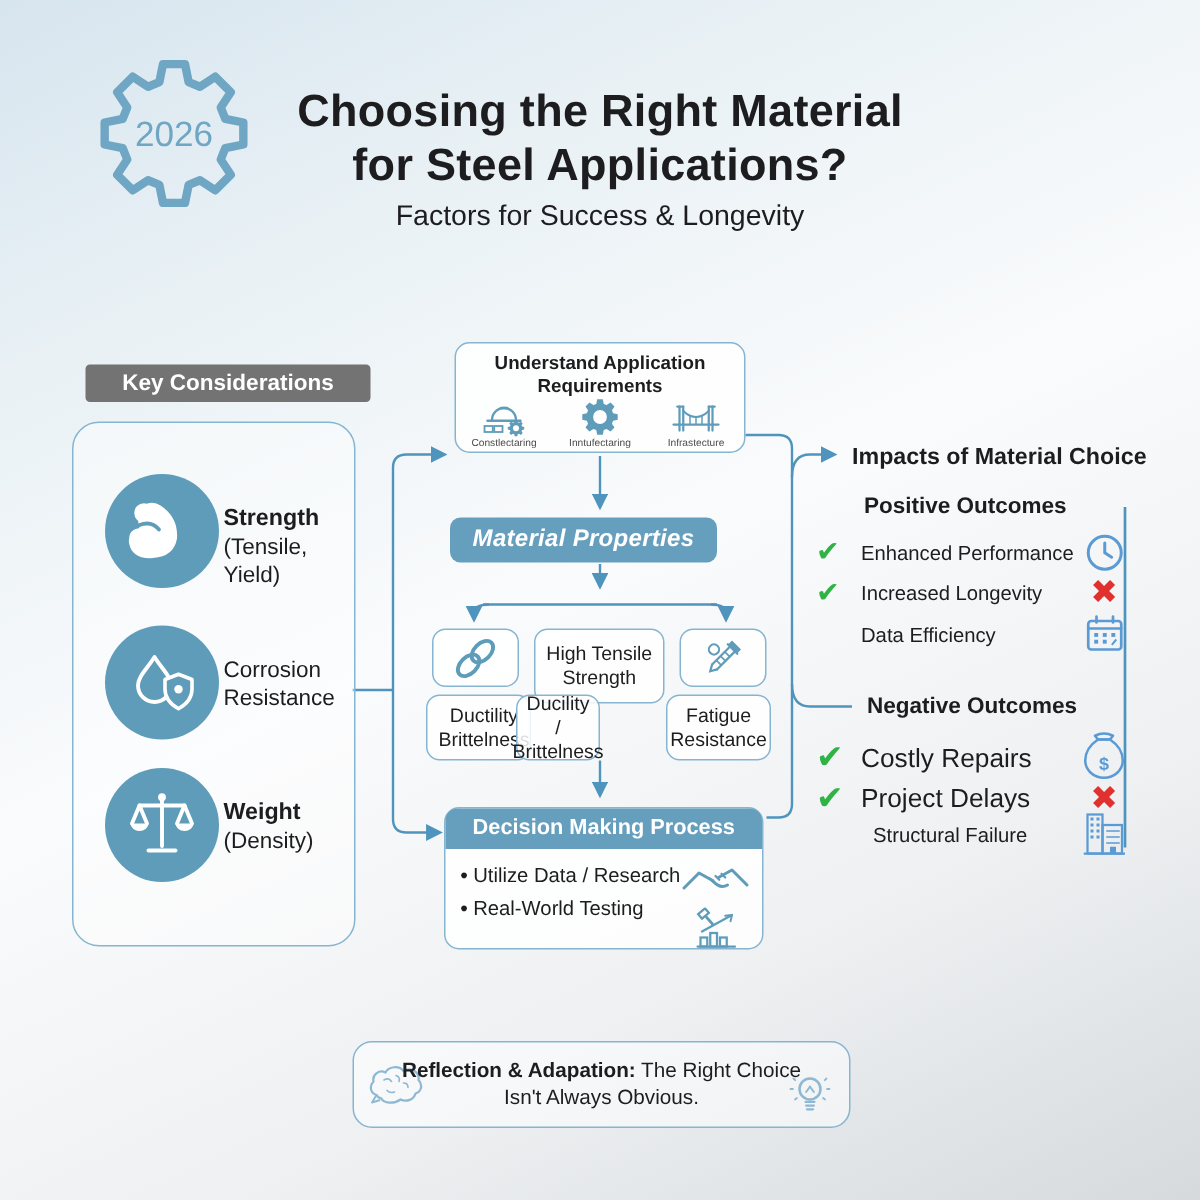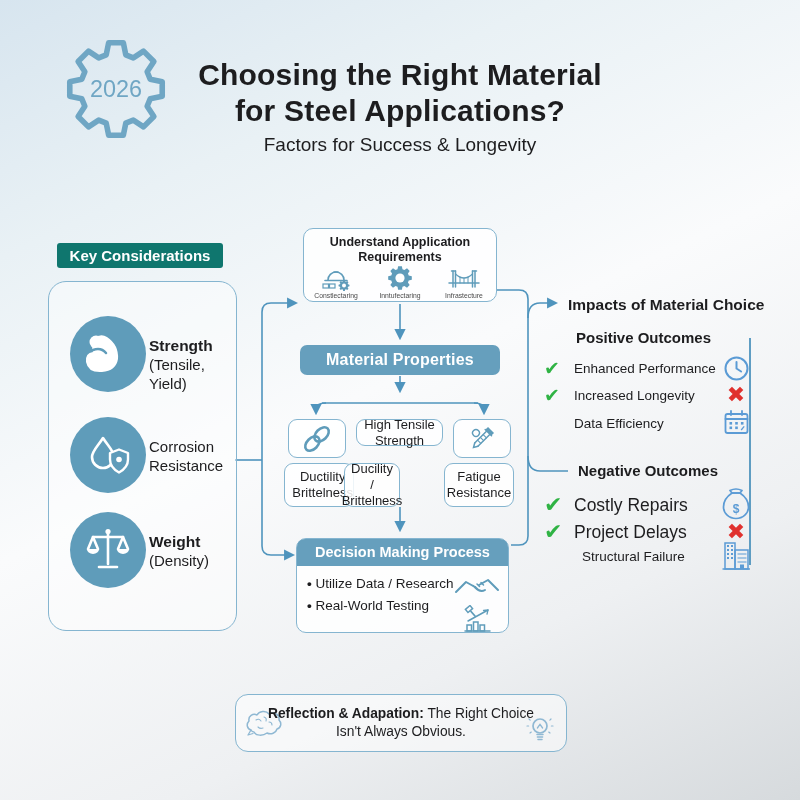--- a/index.html
+++ b/index.html
@@ -7,36 +7,36 @@
     width:800px;height:800px;position:relative;overflow:hidden;
     font-family:"Liberation Sans","DejaVu Sans",sans-serif;color:#1d1d1f;
     background:linear-gradient(155deg,#d7e5ef 0%,#e9f1f5 22%,#fafbfc 48%,#eef0f2 75%,#d6dadd 100%);
   }
   .abs{position:absolute;}
   
   .title{left:100px;top:57px;width:600px;text-align:center;font-weight:bold;font-size:30px;line-height:36px;letter-spacing:.2px;}
   .subtitle{left:100px;top:134px;width:600px;text-align:center;font-size:19px;}
   .gear-badge{left:60px;top:33px;width:112px;height:112px;}
   
-  .kc-head{left:57px;top:243px;width:166px;height:25px;background:#0f766e;color:#fff;
+  .kc-head{left:57px;top:243px;width:190px;height:25px;background:#737373;color:#fff;
     font-size:15px;font-weight:bold;text-align:center;line-height:25px;border-radius:3px;}
   .kc-panel{left:48px;top:281px;width:187px;height:348px;border:1.5px solid #85b5d0;border-radius:18px;background:rgba(255,255,255,.42);}
   .kc-circle{left:70px;width:76px;height:76px;border-radius:50%;background:#5f9cba;display:flex;align-items:center;justify-content:center;}
   .kc-label{left:149px;width:86px;font-size:15px;line-height:19px;}
   .kc-label .t{font-weight:bold;font-size:15.5px;}
   .kc-label.plain .t{font-weight:normal;font-size:15px;}
   
   .fbox{background:rgba(255,255,255,.85);border:1.4px solid #85b5d0;border-radius:9px;box-sizing:border-box;}
   .req-box{left:303px;top:228px;width:194px;height:74px;border-radius:10px;}
   .req-title{top:6px;left:0;width:100%;text-align:center;font-weight:bold;font-size:12.5px;line-height:15px;}
   .req-row{left:0;top:36px;width:100%;display:flex;justify-content:space-around;align-items:flex-end;height:34px;}
   .req-item{display:flex;flex-direction:column;align-items:center;width:33%;}
   .req-item .lbl{font-size:6.8px;color:#4a4a4a;margin-top:1px;white-space:nowrap;}
   .bar{background:#669fbd;color:#fff;font-weight:bold;text-align:center;}
-  .mat-bar{left:300px;top:345px;width:200px;height:30px;line-height:30px;font-size:16px;border-radius:7px;letter-spacing:.2px;}
+  .mat-bar{left:300px;top:345px;width:178px;height:30px;line-height:30px;font-size:16px;border-radius:7px;letter-spacing:.2px;font-style:italic;}
   .pbox{display:flex;align-items:center;justify-content:center;text-align:center;font-size:13px;line-height:16px;}
   .dec-box{left:296px;top:538px;width:213px;height:95px;border-radius:10px;}
   .dec-head{left:0;top:0;width:100%;height:27px;line-height:27px;font-size:14.5px;border-radius:8px 8px 0 0;}
   .dec-list{left:10px;top:34px;width:160px;font-size:13.5px;line-height:21.5px;}
   .dec-list div::before{content:"• ";font-weight:bold;}
   
   .imp-head{left:568px;top:296px;font-size:15.5px;font-weight:bold;white-space:nowrap;}
   .sub-head{font-size:15px;font-weight:bold;white-space:nowrap;}
   .imp-row{display:flex;align-items:center;left:544px;width:208px;}
   .chk{width:30px;font-size:19px;color:#2fb344;font-weight:bold;flex:0 0 30px;}
@@ -180,21 +180,21 @@
 <div class="abs bar mat-bar">Material Properties</div>
 
 <div class="abs fbox pbox" style="left:288px;top:419px;width:58px;height:39px;">
   <svg width="36" height="32" viewBox="-18 -16 36 32">
     <g transform="rotate(45)" stroke="#5f9cba" stroke-width="2.6" fill="none">
       <ellipse cx="0" cy="-6.5" rx="5.5" ry="8.5"></ellipse>
       <ellipse cx="0" cy="6.5" rx="5.5" ry="8.5"></ellipse>
     </g>
   </svg>
 </div>
-<div class="abs fbox pbox" style="left:356px;top:419px;width:87px;height:27px;">
+<div class="abs fbox pbox" style="left:356px;top:419px;width:87px;height:50px;">
   <div>
     <div>High Tensile</div>
     <div>Strength</div>
   </div>
 </div>
 <div class="abs fbox pbox" style="left:453px;top:419px;width:58px;height:39px;">
   <svg width="34" height="32" viewBox="-17 -16 34 32">
     <g transform="rotate(45)" stroke="#5f9cba" stroke-width="1.5" fill="none" stroke-linecap="round">
       <path d="M-3.5,-12 h7 v2.5 h-7 Z" fill="#5f9cba"></path>
       <path d="M-4.5,-9 h9"></path>

